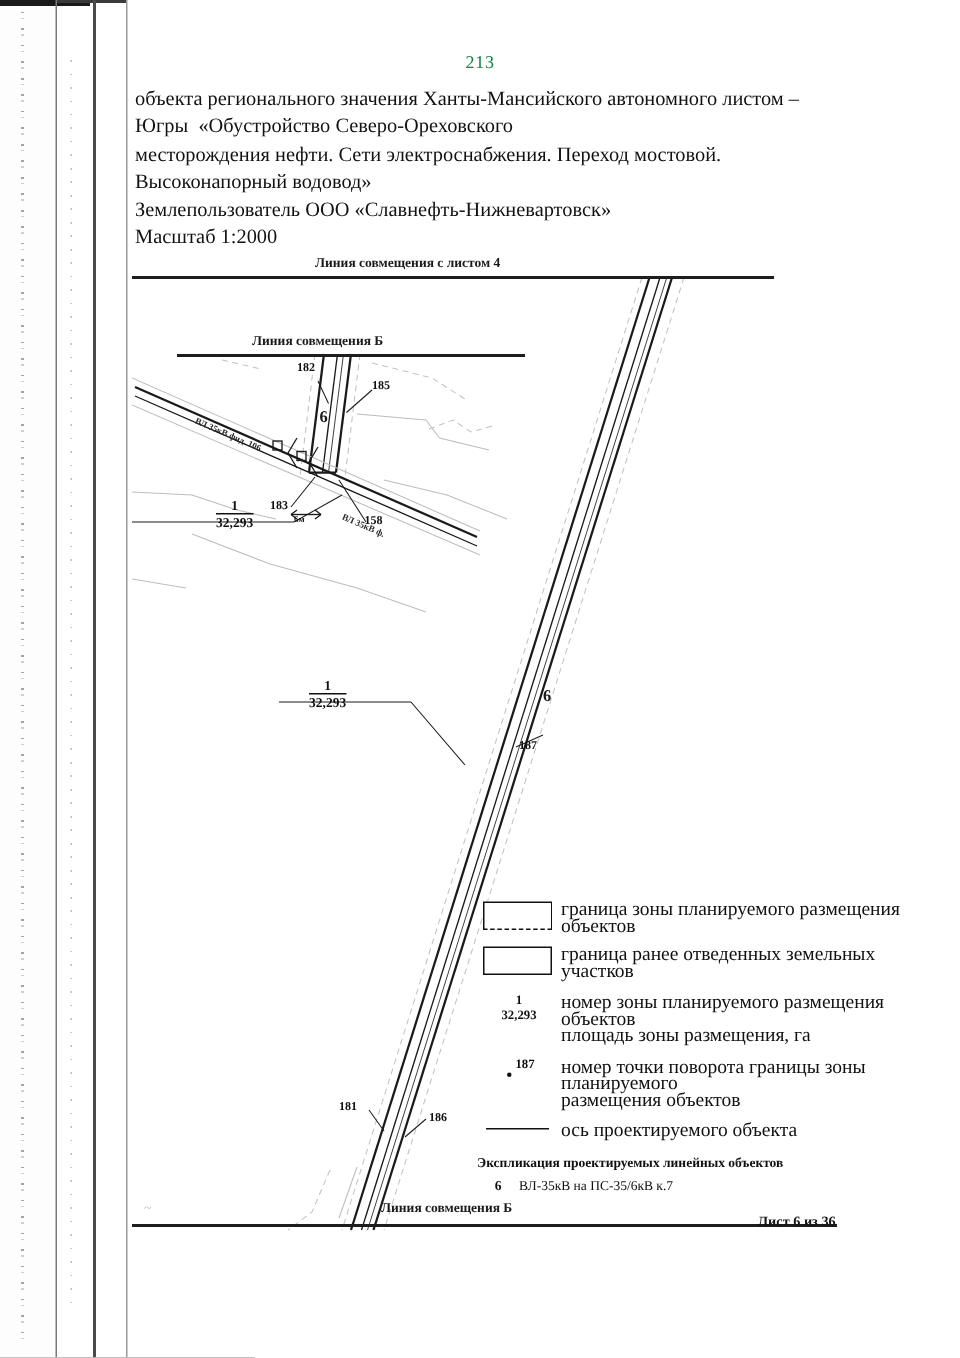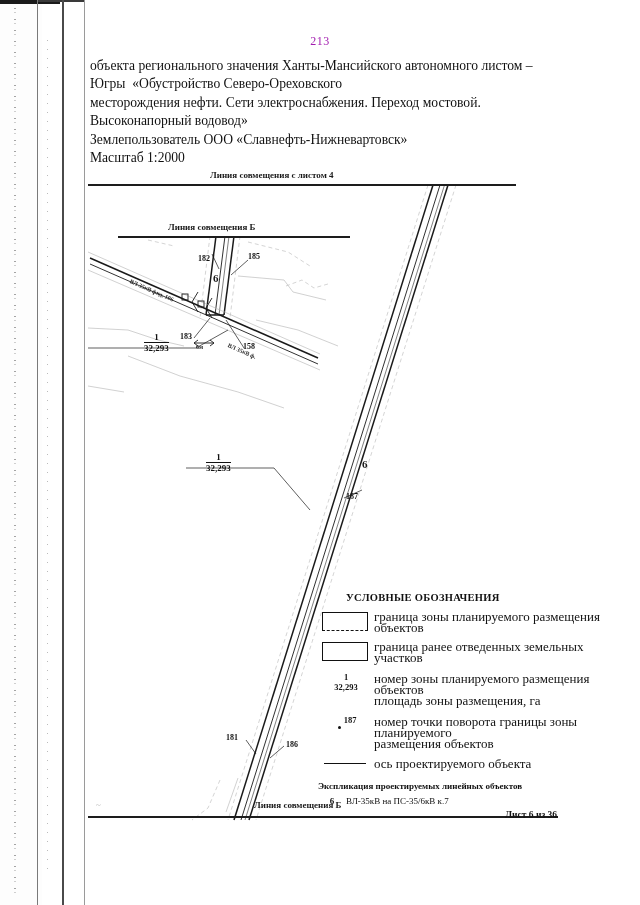--- a/index.html
+++ b/index.html
@@ -23,21 +23,21 @@
       rgba(255,255,255,0) 1px, rgba(255,255,255,0) 9px);}
   .edge-rule{position:absolute;background:#6d6d6d;}
   .top-black{position:absolute;left:0;top:0;width:60px;height:4px;background:#1a1a1a;}
   .v-rule-a{left:37px;top:0;width:1px;height:905px;background:#7a7a7a;}
   .v-rule-b{left:62px;top:0;width:2px;height:905px;background:#4a4a4a;}
   .v-rule-c{left:84px;top:0;width:1px;height:905px;background:#9a9a9a;}
   .corner-mark{position:absolute;left:38px;top:0;width:46px;height:2px;background:#3a3a3a;}
 
   
   .pageno{position:absolute;left:0;top:34px;width:640px;text-align:center;
-    font-size:12px;color:#a21caf;letter-spacing:.5px;}
+    font-size:12px;color:#15803d;letter-spacing:.5px;}
   .doc-title{position:absolute;left:90px;top:57px;width:480px;
     font-size:13.6px;line-height:18.4px;color:#111;}
   .doc-title div{white-space:pre;}
 
   
   #map{position:absolute;left:88px;top:180px;width:470px;height:645px;}
   .maplabel{position:absolute;font-family:"Liberation Serif",serif;
     font-weight:bold;color:#1a1a1a;white-space:nowrap;}
   .join-line{position:absolute;height:2px;background:#1d1d1d;}
   .join-text{position:absolute;font-size:9px;font-weight:bold;color:#1a1a1a;
@@ -182,21 +182,21 @@
 
     <div class="join-line" style="left:0px;top:4px;width:428px;"></div>
     <div class="join-text" style="left:122px;top:-10px;">Линия совмещения с листом 4</div>
 
     <div class="join-line" style="left:30px;top:56px;width:232px;"></div>
     <div class="join-text" style="left:80px;top:42px;">Линия совмещения Б</div>
 
     <div class="join-line" style="left:0px;top:636px;width:470px;"></div>
     <div class="join-text" style="left:166px;top:620px;">Линия совмещения Б</div>
 
-    <div class="ptnum" style="left:110px;top:74px;">182</div>
+    <div class="ptnum" style="left:110px;top:60px;">182</div>
     <div class="ptnum" style="left:160px;top:72px;">185</div>
     <div class="ptnum" style="left:92px;top:152px;">183</div>
     <div class="ptnum" style="left:155px;top:162px;">158</div>
     <div class="ptnum" style="left:258px;top:312px;">187</div>
     <div class="ptnum" style="left:138px;top:553px;">181</div>
     <div class="ptnum" style="left:198px;top:560px;">186</div>
 
     <div class="maplabel" style="left:125px;top:92px;font-size:11px;">6</div>
     <div class="maplabel" style="left:274px;top:278px;font-size:11px;">6</div>
 
@@ -211,21 +211,20 @@
 
     <div class="maplabel" style="left:42px;top:98px;font-size:6px;color:#2b2b2b;
                 transform:rotate(23.5deg);transform-origin:left center;">ВЛ 35кВ фид. 106</div>
     <div class="maplabel" style="left:140px;top:162px;font-size:6px;color:#2b2b2b;
                 transform:rotate(23.5deg);transform-origin:left center;">ВЛ 35кВ ф.</div>
 
     <div class="maplabel" style="left:108px;top:164px;font-size:6px;">6м</div>
   </div>
 
   <div id="legend">
-    <div class="leg-title">УСЛОВНЫЕ ОБОЗНАЧЕНИЯ</div>
 
     <div class="leg-row">
       <div class="leg-sym">
         <div class="sym-box-dashed"></div>
       </div>
       <div class="leg-txt" style="white-space:pre-line;">граница зоны планируемого размещения
 объектов</div>
     </div>
 
     <div class="leg-row">

